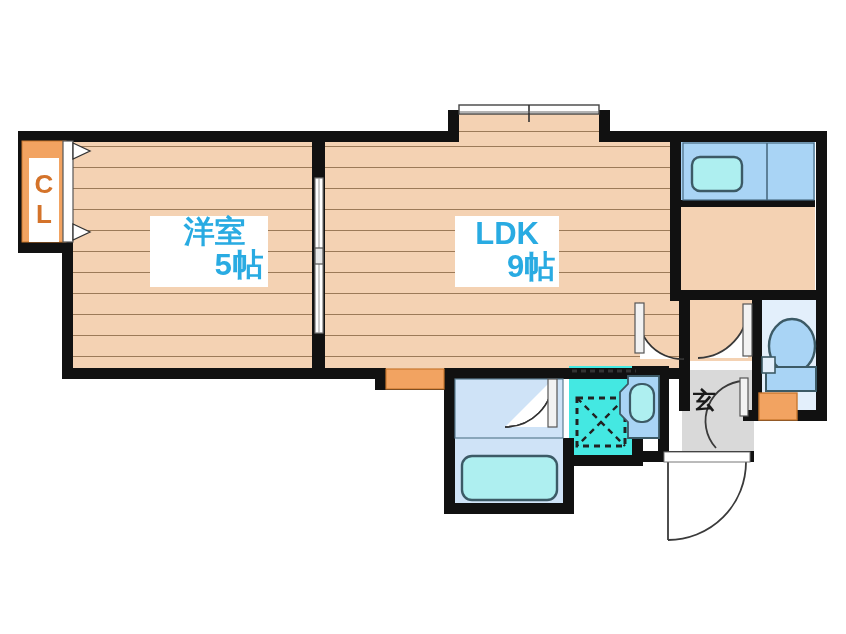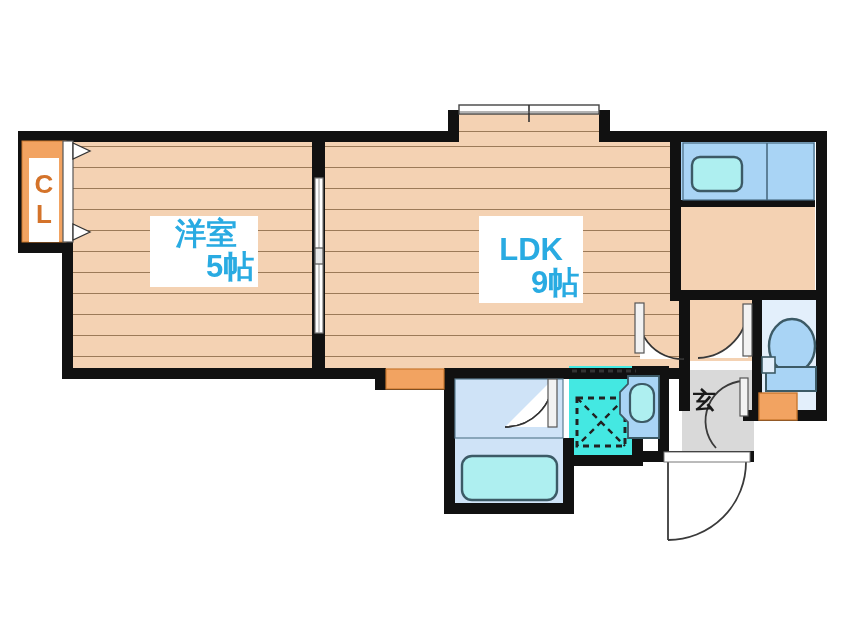--- a/index.html
+++ b/index.html
@@ -22,26 +22,27 @@
     color: #29ABE2;
     font-weight: bold;
     text-align: center;
     line-height: 1.05;
     white-space: nowrap;
     letter-spacing: 0px;
   }
   #label-washitsu {
     left: 150px; top: 216px;
     font-size: 31px;
-    padding: 2px 4px 4px 8px;
+    padding: 2px 4px 4px 16px;
+    font-family: Liberation Mono, monospace;
   }
   #label-ldk {
-    left: 479px; top: 216px;
+    left: 455px; top: 216px;
     font-size: 31px;
-    padding: 18px 4px 4px 4px;
+    padding: 2px 4px 4px 4px;
   }
   .room-label .line1 { display: block; }
   .room-label .line2 { display: block; margin-left: 48px; }
   #label-cl {
     position: absolute;
     left: 29px; top: 158px;
     width: 30px; height: 84px;
     background: #ffffff;
     color: #D4732A;
     font-size: 26px;

